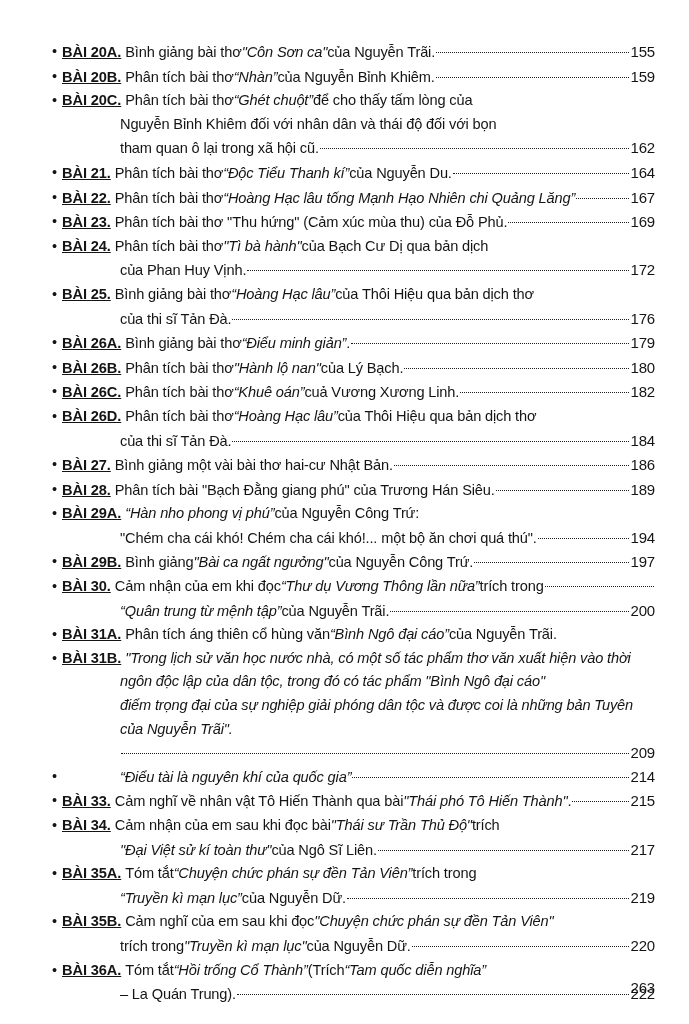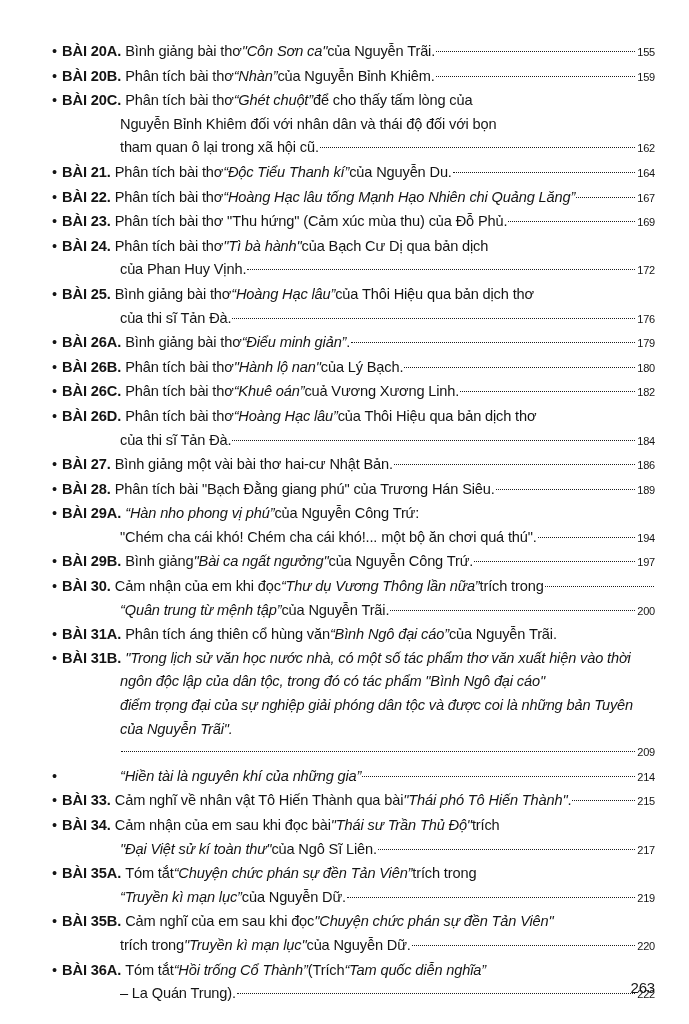--- a/index.html
+++ b/index.html
@@ -52,20 +52,21 @@
 
   
   .line.first { padding-left: 10px; }
   .line.cont  { padding-left: 68px; }
 
   .label {
     font-weight: bold;
     letter-spacing: -0.1px;
     margin-right: 4px;
     flex: 0 0 auto;
+    text-decoration: underline;
   }
 
   .txt {
     flex: 0 0 auto;
     letter-spacing: -0.15px;
   }
 
   .it { font-style: italic; }
 
   
@@ -74,21 +75,21 @@
     min-width: 6px;
     border-bottom: 1.5px dotted #1b1b1b;
     position: relative;
     top: -4px;
     margin: 0 1px 0 1px;
     height: 0;
   }
 
   .pg {
     flex: 0 0 auto;
-    font-size: 11px;
+    font-size: 15px;
     letter-spacing: -0.2px;
     padding-left: 1px;
     text-align: right;
   }
 
   .folio {
     position: absolute;
     right: 34px;
     bottom: 28px;
     font-size: 15px;
@@ -326,21 +327,21 @@
         <span class="txt it">của Nguyễn Trãi".</span>
       </div>
       <div class="line cont">
         <span class="leader"></span>
         <span class="pg">209</span>
       </div>
     </div>
     <div class="entry">
       <span class="bullet">•</span>
       <div class="line cont">
-        <span class="txt it">“Hiền tài là nguyên khí của những gia”</span>
+        <span class="txt it">“Điểu tài là nguyên khí của quốc gia”</span>
         <span class="leader"></span>
         <span class="pg">214</span>
       </div>
     </div>
     <div class="entry">
       <span class="bullet">•</span>
       <div class="line first">
         <span class="label">BÀI 33.</span>
         <span class="txt">Cảm nghĩ về nhân vật Tô Hiến Thành qua bài </span>
         <span class="txt it">"Thái phó Tô Hiến Thành"</span>

